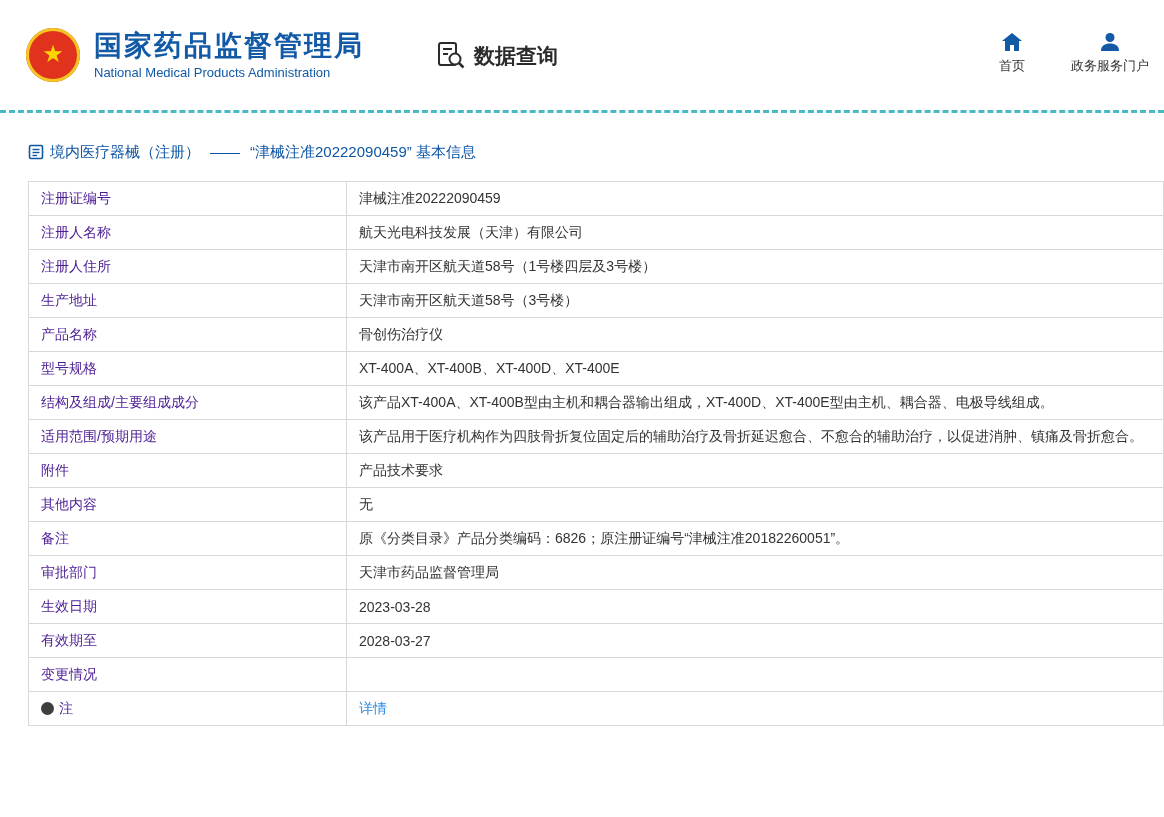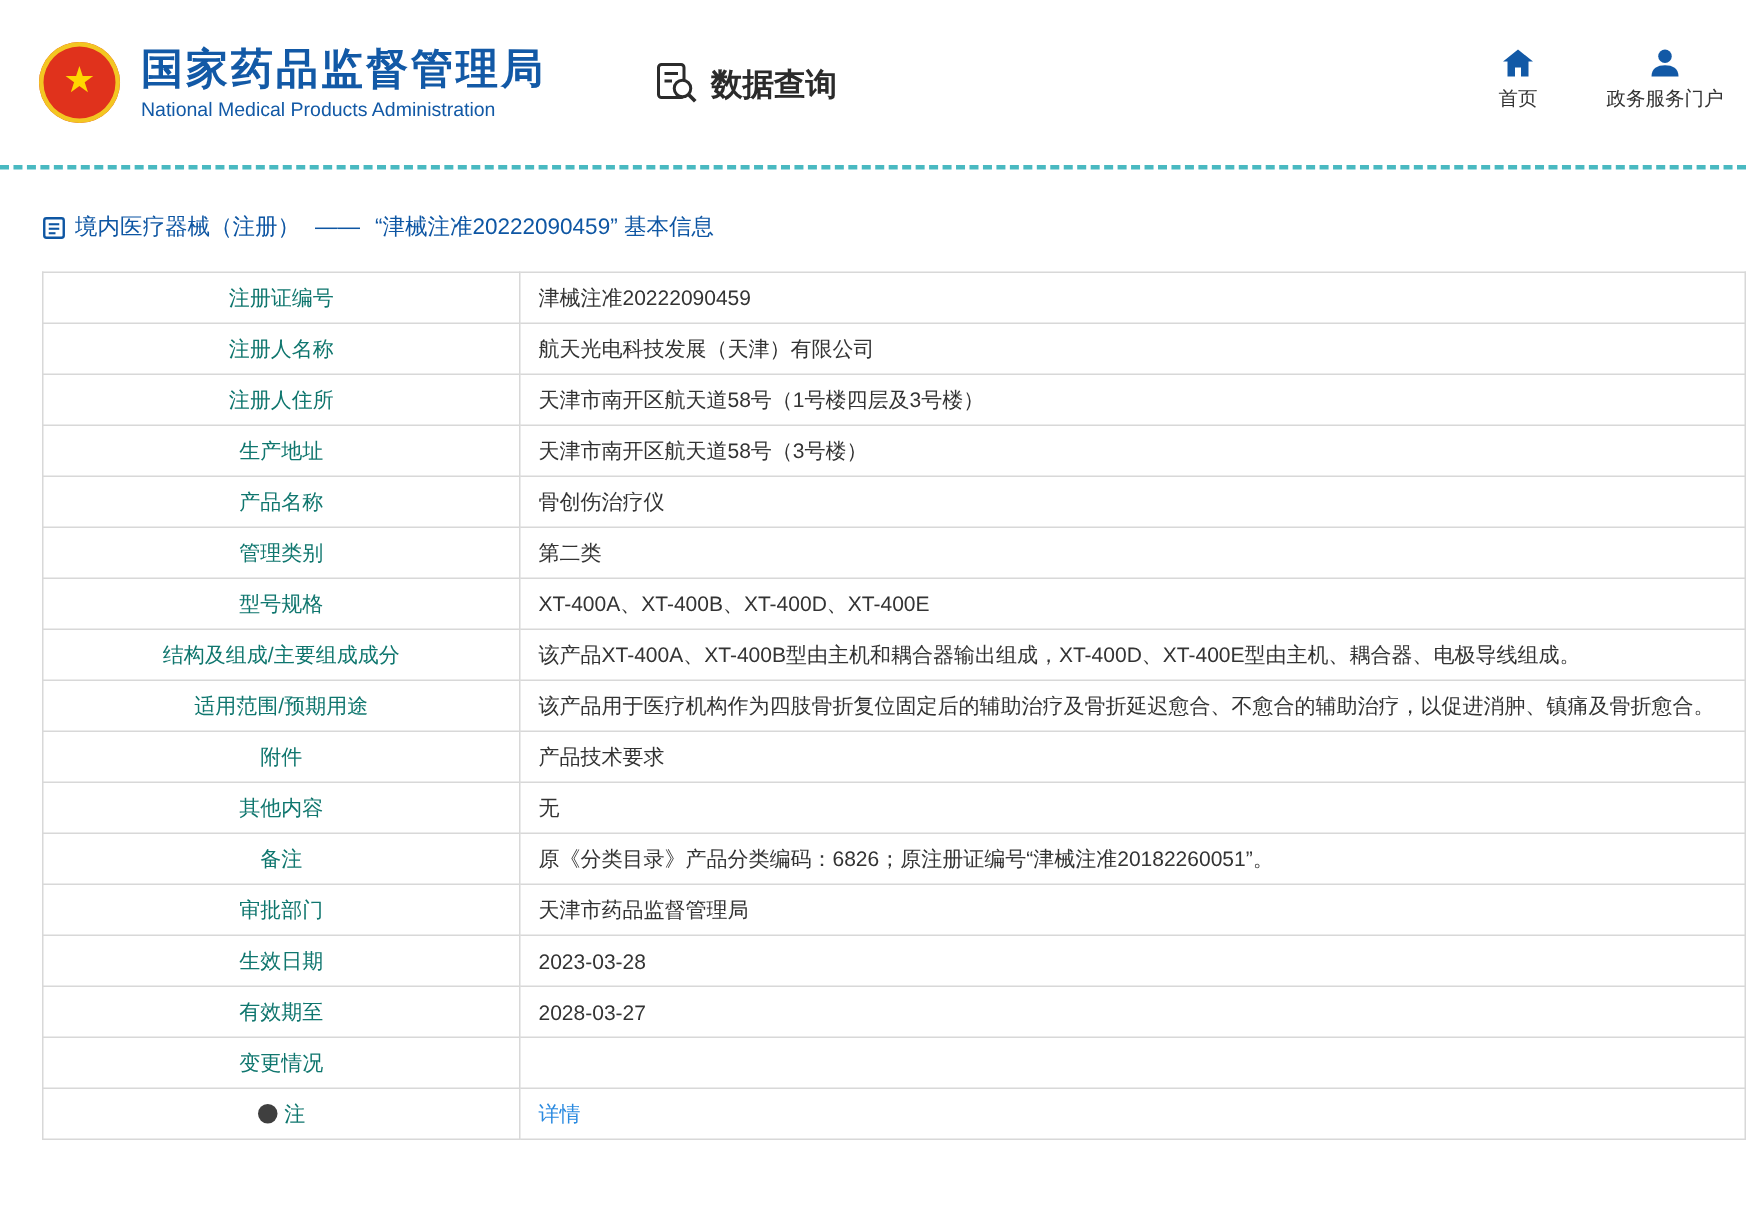--- a/index.html
+++ b/index.html
@@ -54,21 +54,21 @@
   table.info{
     margin-left:28px; width:1136px;
     border-collapse:collapse; table-layout:fixed;
   }
   table.info td{
     border:1px solid #d8d8d8; height:34px;
     font-size:14px; padding:6px 12px; background:#fff;
     vertical-align:middle;
   }
   td.label{
-    width:318px; text-align:center; color:#0f766e; white-space:nowrap;margin-top:31px;
+    width:318px; text-align:left; color:#4c1d95; white-space:nowrap;margin-top:31px;
   }
   td.value{ text-align:left; }
   .detail-link{ color:#2a8ae0; text-decoration:none; cursor:pointer; }
   .note-icon{
     display:inline-block; width:13px; height:13px; border-radius:50%;
     background:#3f3f3f; margin-right:5px; vertical-align:-2px;
   }
   svg{ display:block; }
 </style>
 </head>
@@ -147,24 +147,20 @@
   <tr>
     <td class="label">生产地址</td>
     <td class="value">天津市南开区航天道58号（3号楼）</td>
   </tr>
 
   <tr>
     <td class="label">产品名称</td>
     <td class="value">骨创伤治疗仪</td>
   </tr>
 
-  <tr>
-    <td class="label">管理类别</td>
-    <td class="value">第二类</td>
-  </tr>
 
   <tr>
     <td class="label">型号规格</td>
     <td class="value">XT-400A、XT-400B、XT-400D、XT-400E</td>
   </tr>
 
   <tr>
     <td class="label">结构及组成/主要组成成分</td>
     <td class="value">该产品XT-400A、XT-400B型由主机和耦合器输出组成，XT-400D、XT-400E型由主机、耦合器、电极导线组成。</td>
   </tr>

